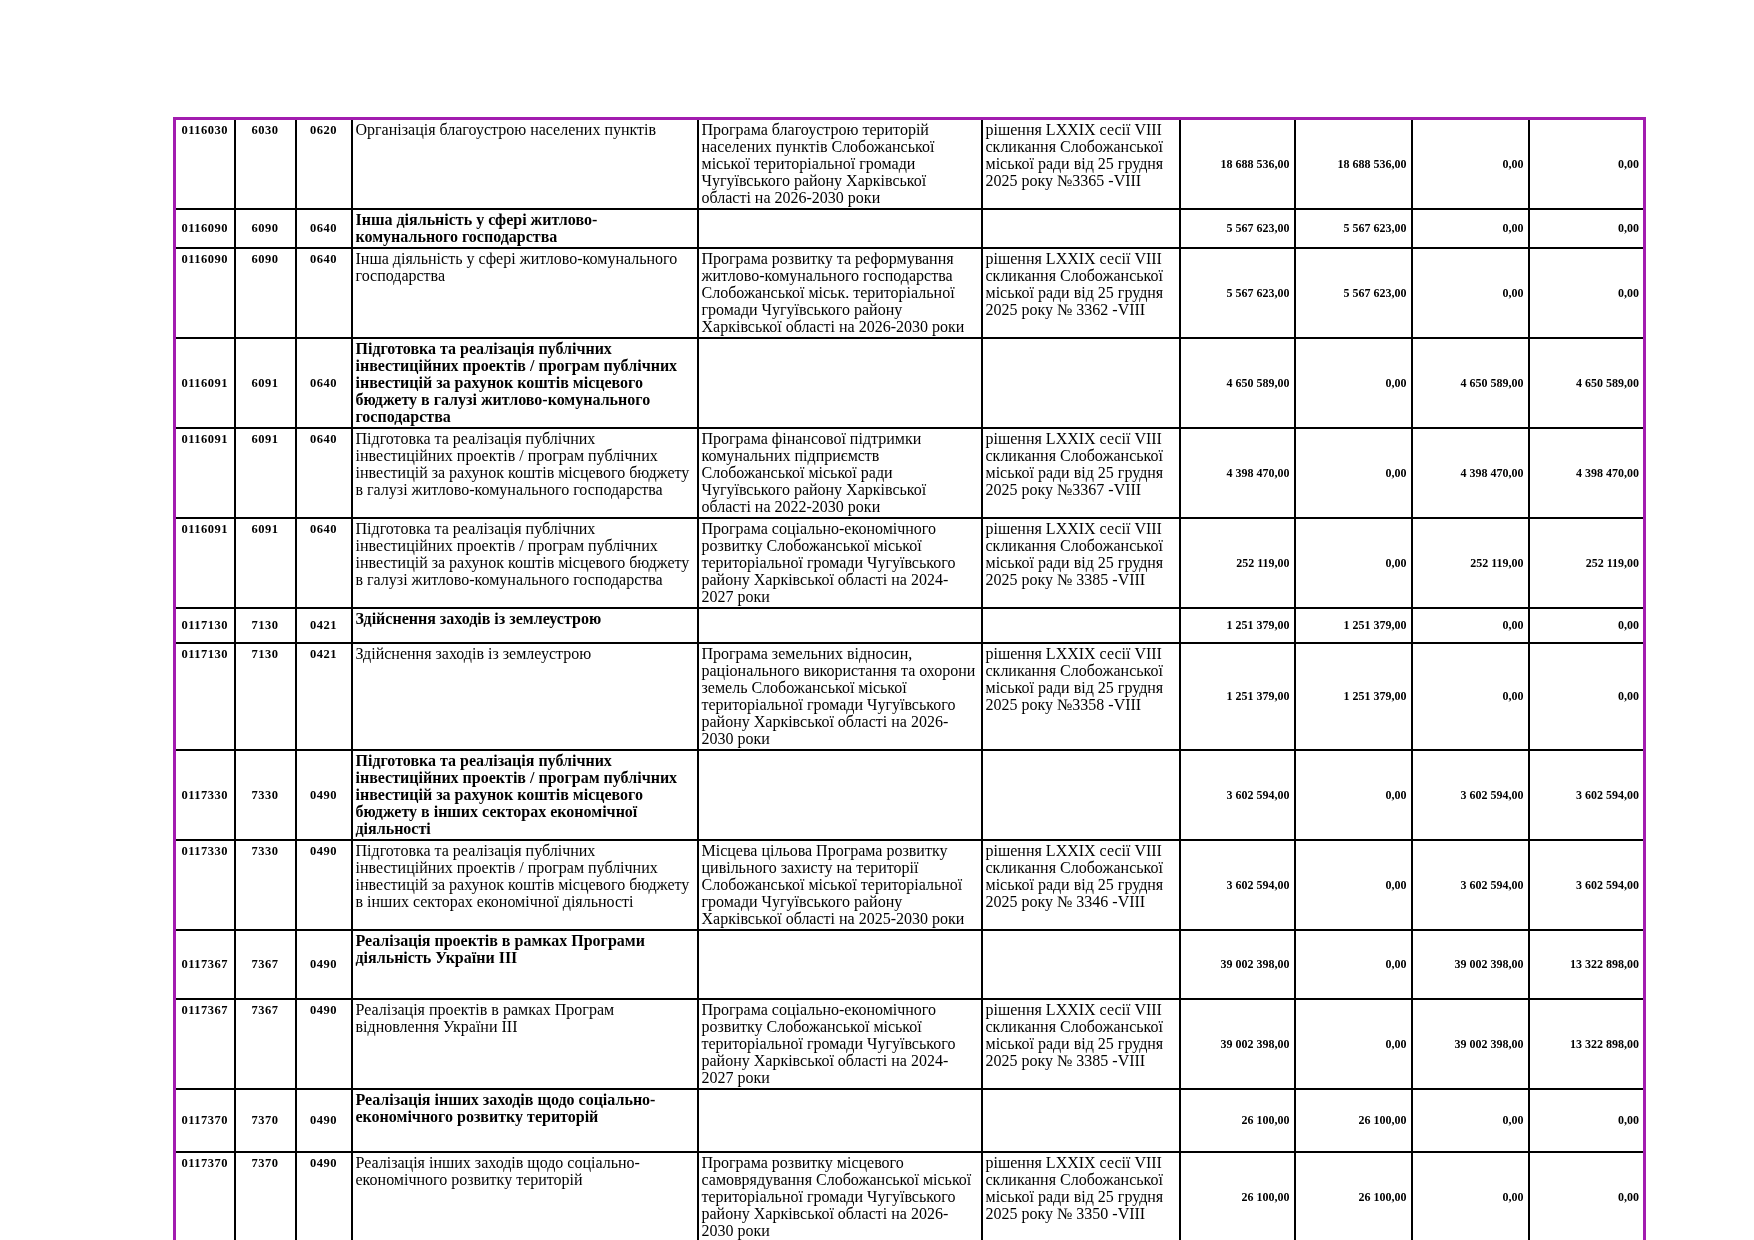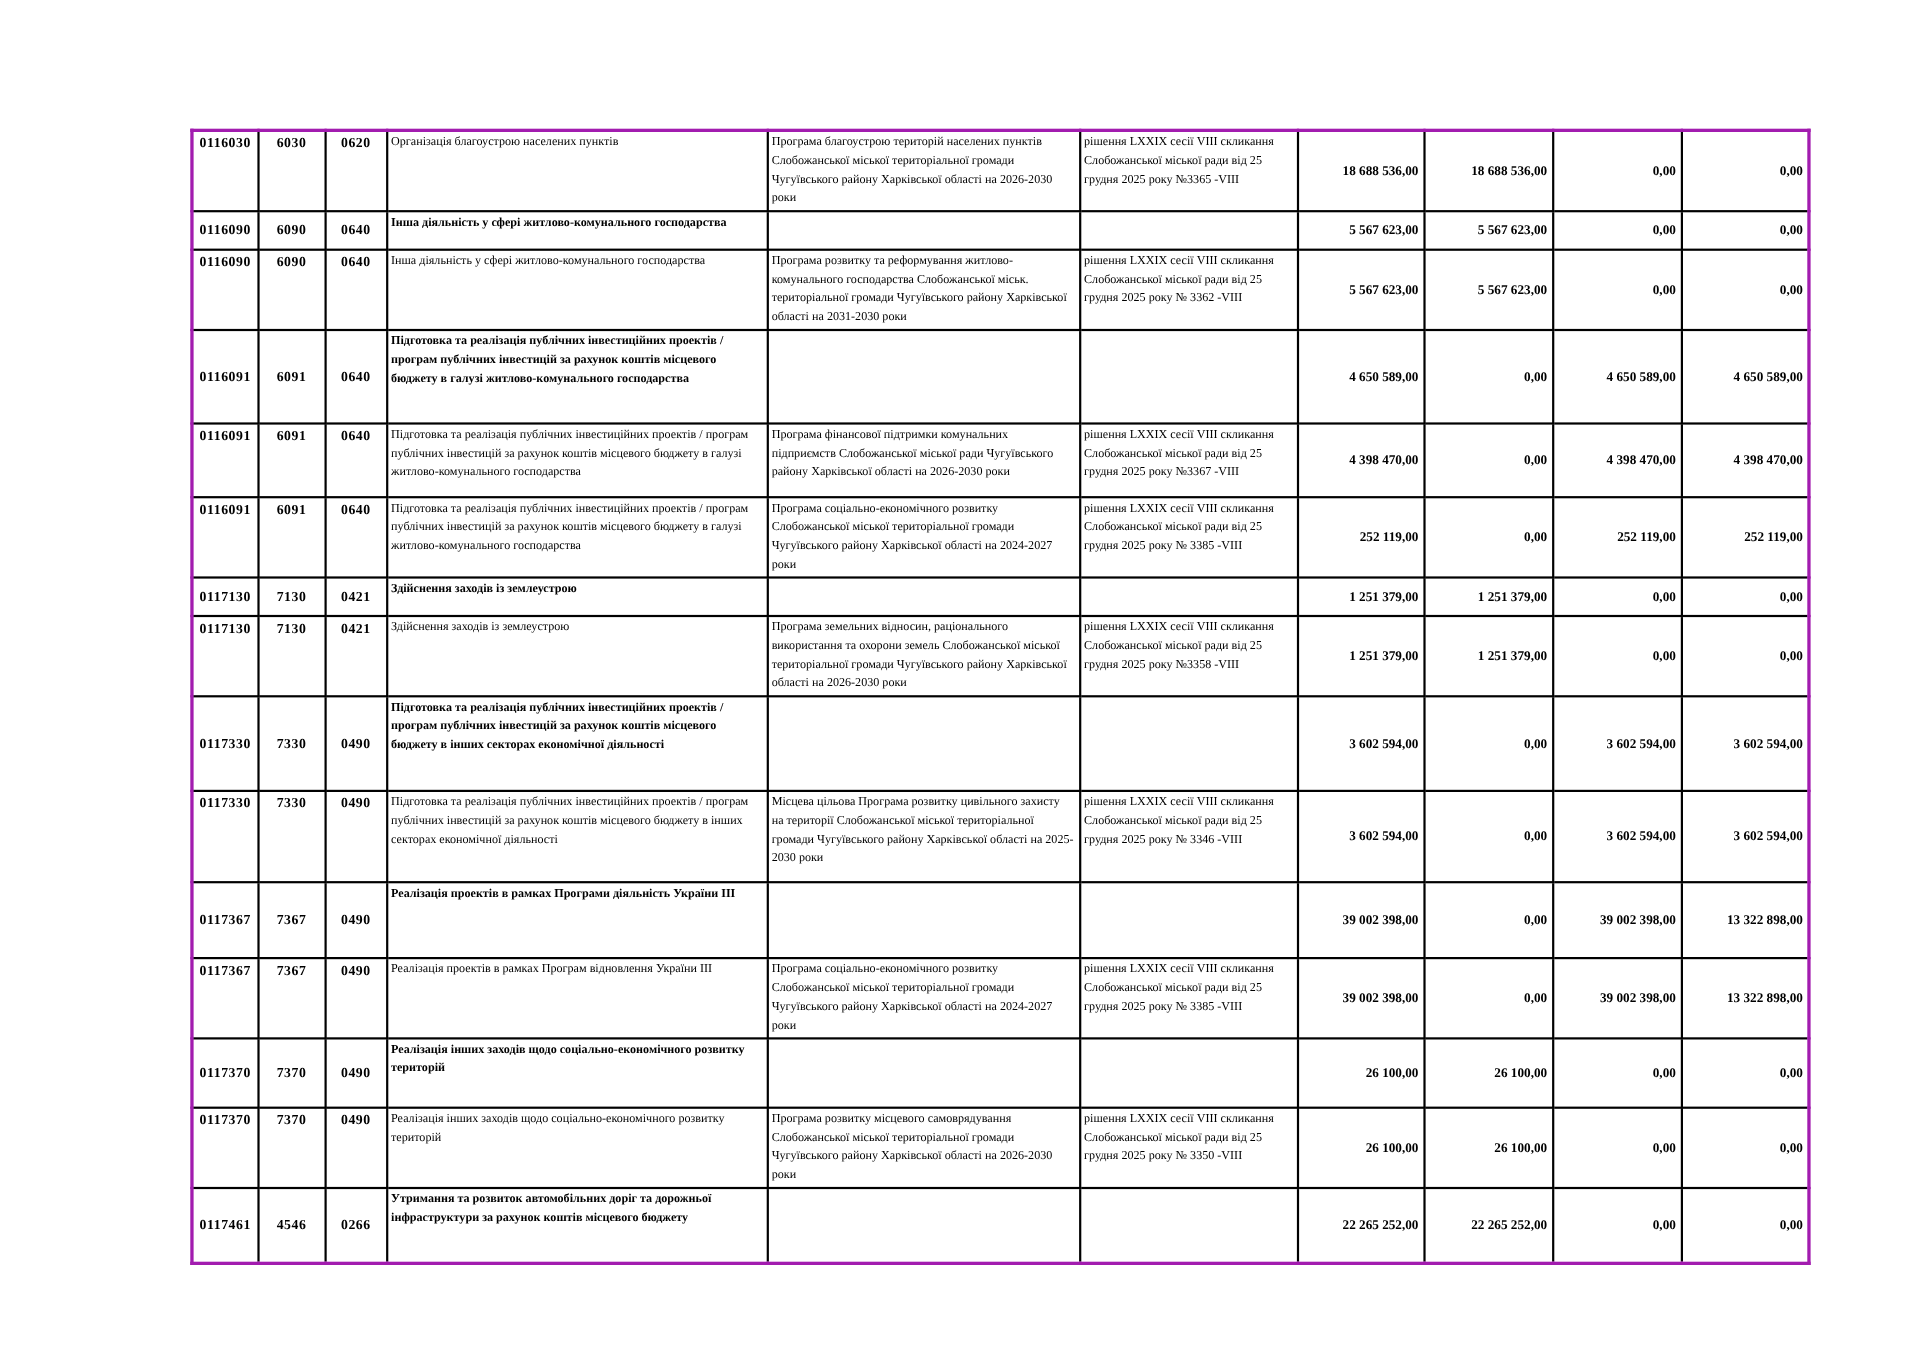--- a/index.html
+++ b/index.html
@@ -62,21 +62,21 @@
     font-weight: bold;
     letter-spacing: 0.5px;
     padding: 1px 2px;
   }
   tr.detail  td.c-code { vertical-align: top; padding-top: 3px; }
   tr.summary td.c-code { vertical-align: middle; }
 
   td.c-name, td.c-prog, td.c-dec {
     vertical-align: top;
     text-align: left;
-    font-size: 11px;
+    font-size: 16px;
     line-height: 17px;
     padding: 1px 4px 2px 3px;
   }
   tr.summary td.c-name { font-weight: bold; }
 
   td.c-num {
     vertical-align: middle;
     text-align: right;
     font-size: 12px;
     font-weight: bold;
@@ -124,21 +124,21 @@
     <td class="c-num">5 567 623,00</td>
     <td class="c-num">5 567 623,00</td>
     <td class="c-num">0,00</td>
     <td class="c-num">0,00</td>
   </tr>
         <tr class="detail">
     <td class="c-code">0116090</td>
     <td class="c-code">6090</td>
     <td class="c-code">0640</td>
     <td class="c-name">Інша діяльність у сфері житлово-комунального господарства</td>
-    <td class="c-prog">Програма розвитку та реформування житлово-комунального господарства Слобожанської міськ. територіальної громади Чугуївського  району Харківської області на  2031-2030 роки</td>
+    <td class="c-prog">Програма розвитку та реформування житлово-комунального господарства Слобожанської міськ. територіальної громади Чугуївського  району Харківської області на  2026-2030 роки</td>
     <td class="c-dec">рішення LXXIX сесії VIII скликання  Слобожанської  міської ради  від  25 грудня  2025 року № 3362  -VIII</td>
     <td class="c-num">5 567 623,00</td>
     <td class="c-num">5 567 623,00</td>
     <td class="c-num">0,00</td>
     <td class="c-num">0,00</td>
   </tr>
         <tr class="summary">
     <td class="c-code">0116091</td>
     <td class="c-code">6091</td>
     <td class="c-code">0640</td>
@@ -148,21 +148,21 @@
     <td class="c-num">4 650 589,00</td>
     <td class="c-num">0,00</td>
     <td class="c-num">4 650 589,00</td>
     <td class="c-num">4 650 589,00</td>
   </tr>
         <tr class="detail">
     <td class="c-code">0116091</td>
     <td class="c-code">6091</td>
     <td class="c-code">0640</td>
     <td class="c-name">Підготовка та реалізація публічних інвестиційних проектів / програм публічних інвестицій за рахунок коштів місцевого бюджету в галузі житлово-комунального господарства</td>
-    <td class="c-prog">Програма фінансової підтримки комунальних підприємств Слобожанської міської ради Чугуївського району  Харківської області на 2026-2030 роки</td>
+    <td class="c-prog">Програма фінансової підтримки комунальних підприємств Слобожанської міської ради Чугуївського району  Харківської області на 2022-2030 роки</td>
     <td class="c-dec">рішення LXXIX сесії VIII скликання  Слобожанської  міської ради  від  25 грудня  2025 року №3367 -VIII</td>
     <td class="c-num">4 398 470,00</td>
     <td class="c-num">0,00</td>
     <td class="c-num">4 398 470,00</td>
     <td class="c-num">4 398 470,00</td>
   </tr>
         <tr class="detail">
     <td class="c-code">0116091</td>
     <td class="c-code">6091</td>
     <td class="c-code">0640</td>

